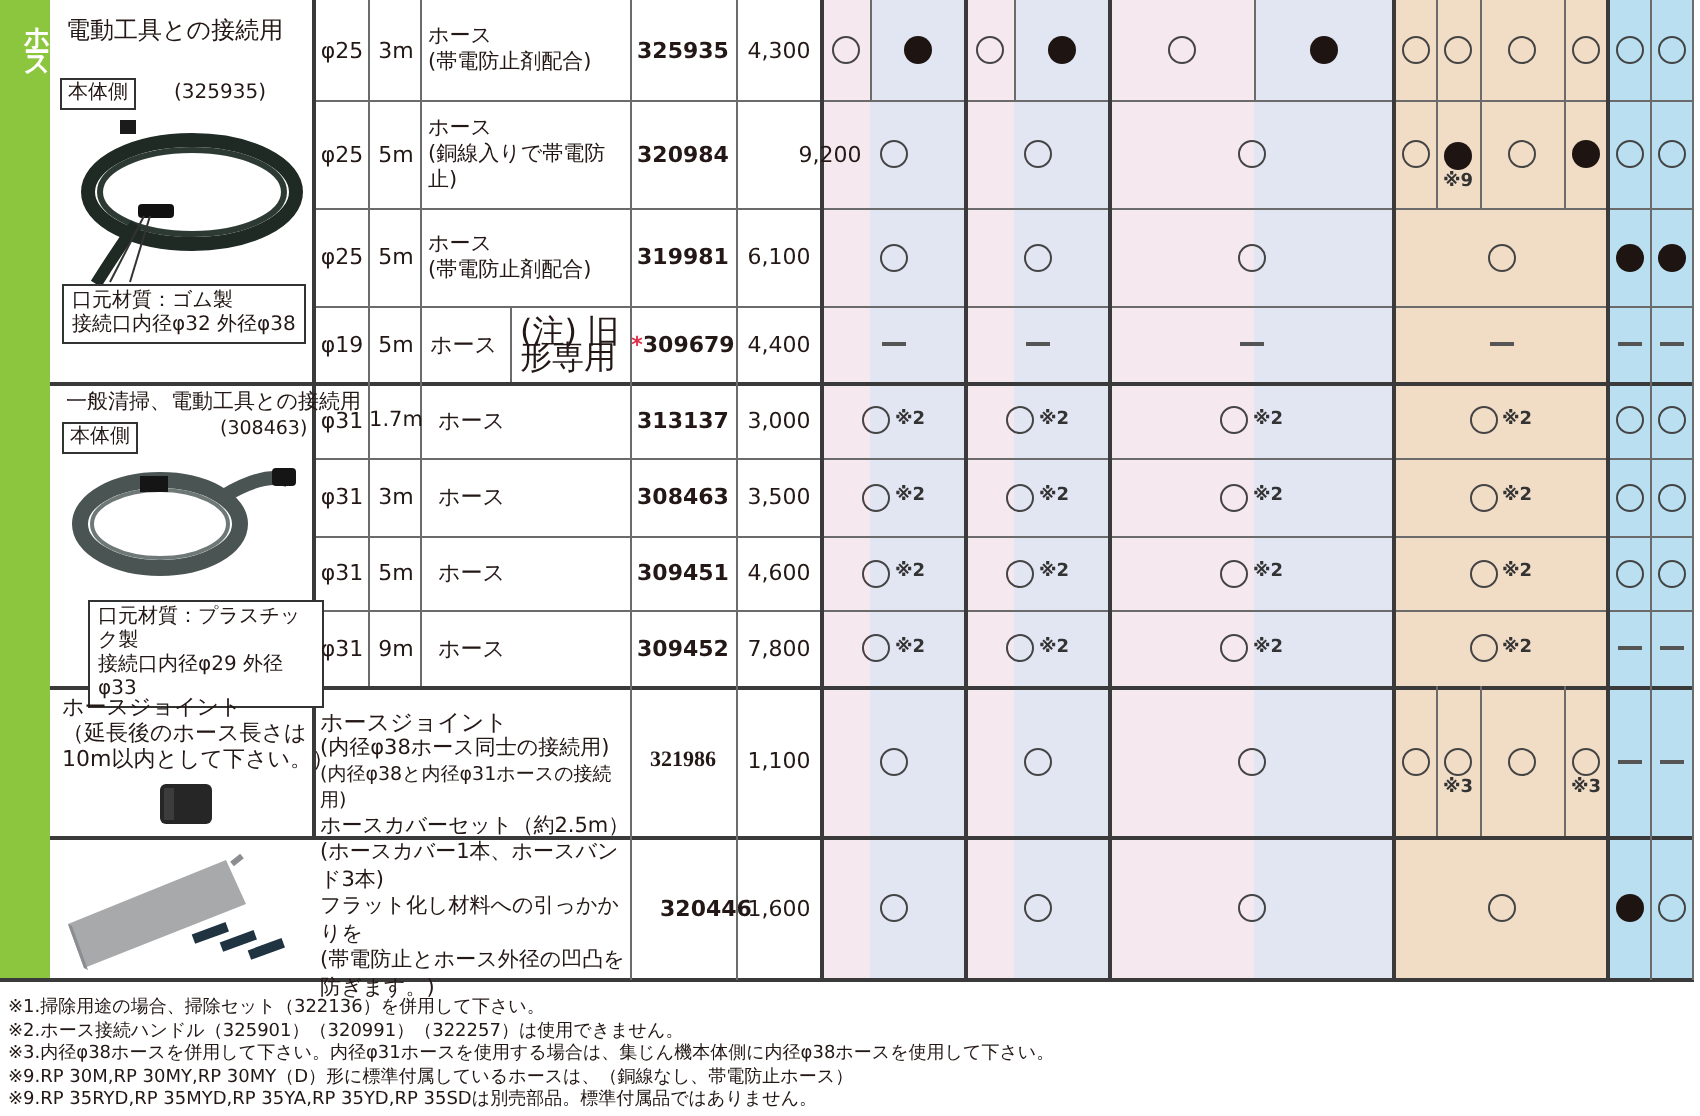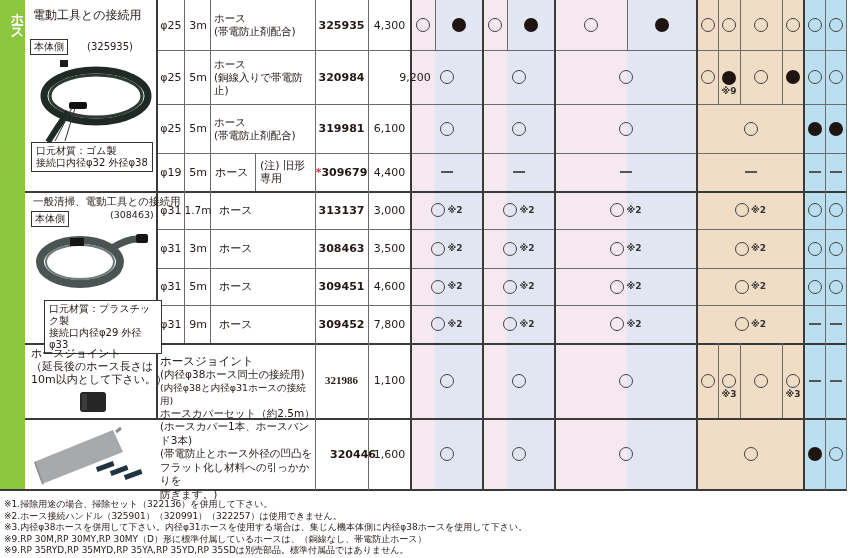--- a/index.html
+++ b/index.html
@@ -152,21 +152,21 @@
 <div class="cell desc" style="left:211px;top:104px;width:104px;height:49px;">
   <span>ホース</span>
   <span>(帯電防止剤配合)</span>
 </div>
 <div class="cell code" style="left:315px;top:104px;width:53px;height:49px;">319981</div>
 <div class="cell" style="left:368px;top:104px;width:43px;height:49px;">6,100</div>
 
 <div class="cell" style="left:157px;top:153px;width:28px;height:38px;">φ19</div>
 <div class="cell" style="left:185px;top:153px;width:26px;height:38px;">5m</div>
 <div class="cell left" style="left:211px;top:153px;width:44px;height:38px;">ホース</div>
-<div class="cell left" style="left:256px;top:153px;width:59px;height:38px;font-size:11px;">(注) 旧形専用</div>
+<div class="cell left" style="left:256px;top:153px;width:59px;height:38px;font-size:16px;">(注) 旧形専用</div>
 <div class="cell code" style="left:315px;top:153px;width:53px;height:38px;">
   <span class="red-star">*</span>
     <span>309679</span>
 </div>
 <div class="cell" style="left:368px;top:153px;width:43px;height:38px;">4,400</div>
 
 <div class="cell" style="left:157px;top:191px;width:28px;height:38px;">φ31</div>
 <div class="cell" style="left:185px;top:191px;width:26px;height:38px;font-size:10.5px;">1.7m</div>
 <div class="cell left" style="left:211px;top:191px;width:104px;height:38px;padding-left:8px;">ホース</div>
 <div class="cell code" style="left:315px;top:191px;width:53px;height:38px;">313137</div>
@@ -194,22 +194,22 @@
   <span style="font-size:11.5px;">ホースジョイント</span>
   <span>(内径φ38ホース同士の接続用)</span>
   <span style="font-size:9.5px;">(内径φ38と内径φ31ホースの接続用)</span>
 </div>
 <div class="cell code" style="left:315px;top:343px;width:53px;height:75px;font-family:Liberation Serif, serif;">321986</div>
 <div class="cell" style="left:368px;top:343px;width:43px;height:75px;">1,100</div>
 
 <div class="cell desc" style="left:157px;top:418px;width:158px;height:72px;font-size:10.5px;line-height:13.5px;">
   <span>ホースカバーセット（約2.5m）</span>
   <span>(ホースカバー1本、ホースバンド3本)</span>
+  <span>フラット化し材料への引っかかりを</span>
   <span>(帯電防止とホース外径の凹凸を</span>
-  <span>フラット化し材料への引っかかりを</span>
   <span>防ぎます。)</span>
 </div>
 <div class="cell code" style="left:315px;top:418px;width:53px;height:72px;padding-left:23px;">320446</div>
 <div class="cell" style="left:368px;top:418px;width:43px;height:72px;">1,600</div>
 
 <div class="cell mark" style="left:411px;top:0;width:24px;height:50px;">
     <span class="circ"></span>
   </div>
 <div class="cell mark" style="left:435px;top:0;width:48px;height:50px;">
     <span class="dot"></span>

